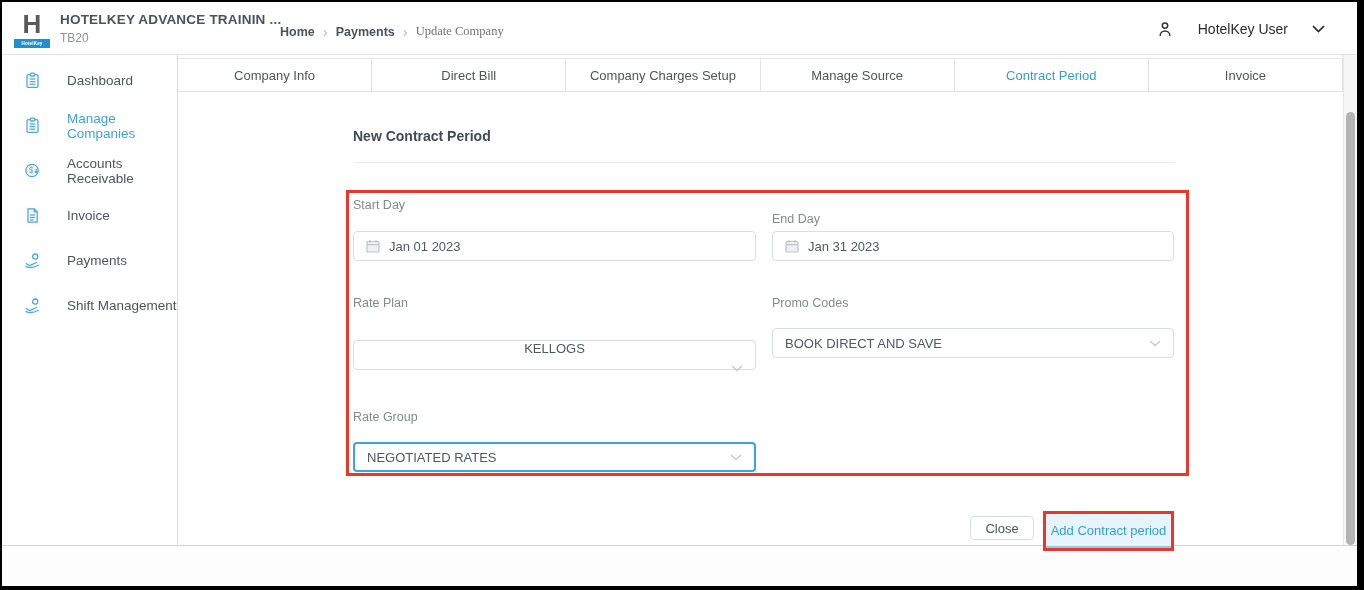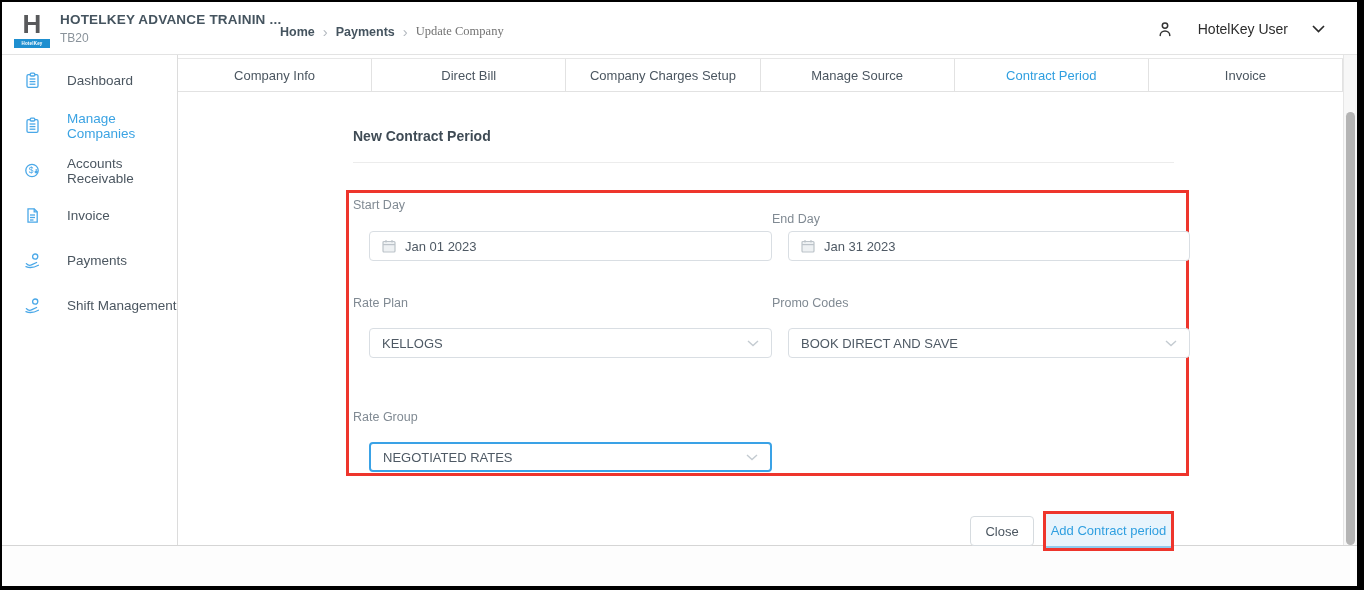--- a/index.html
+++ b/index.html
@@ -56,31 +56,31 @@
 
   .content { position:relative; flex:1; background:#fff; }
   .content-heading { position:absolute; left:175px; top:28px; font-size:14px; font-weight:bold; color:#3f4b55; }
   .heading-divider { position:absolute; left:175px; top:62px; width:821px; height:1px; background:#ececec; }
 
   .red-box { position:absolute; left:168px; top:90px; width:843px; height:286px;
              border:3px solid #ee352c; pointer-events:none; }
 
   .field-label { position:absolute; font-size:12.5px; color:#808a93; }
   .input { position:absolute; height:30px; background:#fff; border:1px solid #d9dee3; border-radius:4px;
-           display:flex; align-items:center; padding:0 12px; gap:9px; font-size:13px; color:#4e5964; cursor:pointer;margin-left:16px; }
+           display:flex; align-items:center; padding:0 12px; gap:9px; font-size:13px; color:#4e5964; cursor:pointer; }
   .input .chev { margin-left:auto; flex:none; display:flex; }
   .input.focused { border:2px solid #3aa2e6; }
 
   .col1 { left:175px; }
   .col2 { left:594px; }
   .w1 { width:403px; }
   .w2 { width:402px; }
 
   
-  .btn-close { position:absolute; left:792px; top:416px; width:64px; height:30px;
+  .btn-close { position:absolute; left:792px; top:416px; width:64px; height:24px;
                background:#fff; border:1px solid #d6dbdf; border-radius:4px;
                font-size:13px; color:#4b5660; font-family:inherit; cursor:pointer; }
   .add-red-box { position:absolute; left:865px; top:411px; border:3px solid #ee352c; }
   .btn-add { display:block; width:125px; height:34px; background:#e8f4fc; border:none;
              border-bottom:2px solid #90cbee; font-size:13px; color:#2f9fe0;
              font-family:inherit; cursor:pointer; }
 
   
   .scrollbar { width:14px; flex:none; background:#f7f7f7; border-left:1px solid #e6e6e6; position:relative; }
   .scroll-thumb { position:absolute; left:2px; right:2px; top:57px; bottom:0;
@@ -236,21 +236,21 @@
           <svg width="14" height="14" viewBox="0 0 14 14" fill="none" stroke="#bcc3c9" stroke-width="1.2">
             <rect x="1" y="2.5" width="12" height="10.5" rx="1" fill="#eef1f3"></rect>
             <line x1="1" y1="5.6" x2="13" y2="5.6"></line>
             <line x1="4" y1="1" x2="4" y2="3.5"></line>
               <line x1="10" y1="1" x2="10" y2="3.5"></line>
           </svg>
           <span>Jan 31 2023</span>
         </div>
 
         <div class="field-label col1" style="top:196px;">Rate Plan</div>
-        <div class="input col1 w1" style="top:228px;">
+        <div class="input col1 w1" style="top:240px;flex-direction:column;">
           <span>KELLOGS</span>
           <span class="chev">
             <svg width="12" height="7" viewBox="0 0 12 7">
                 <polyline points="1,1 6,5.5 11,1" fill="none" stroke="#c4cbd1" stroke-width="1.4"></polyline>
               </svg>
           </span>
         </div>
 
         <div class="field-label col2" style="top:196px;">Promo Codes</div>
         <div class="input col2 w2" style="top:228px;">

